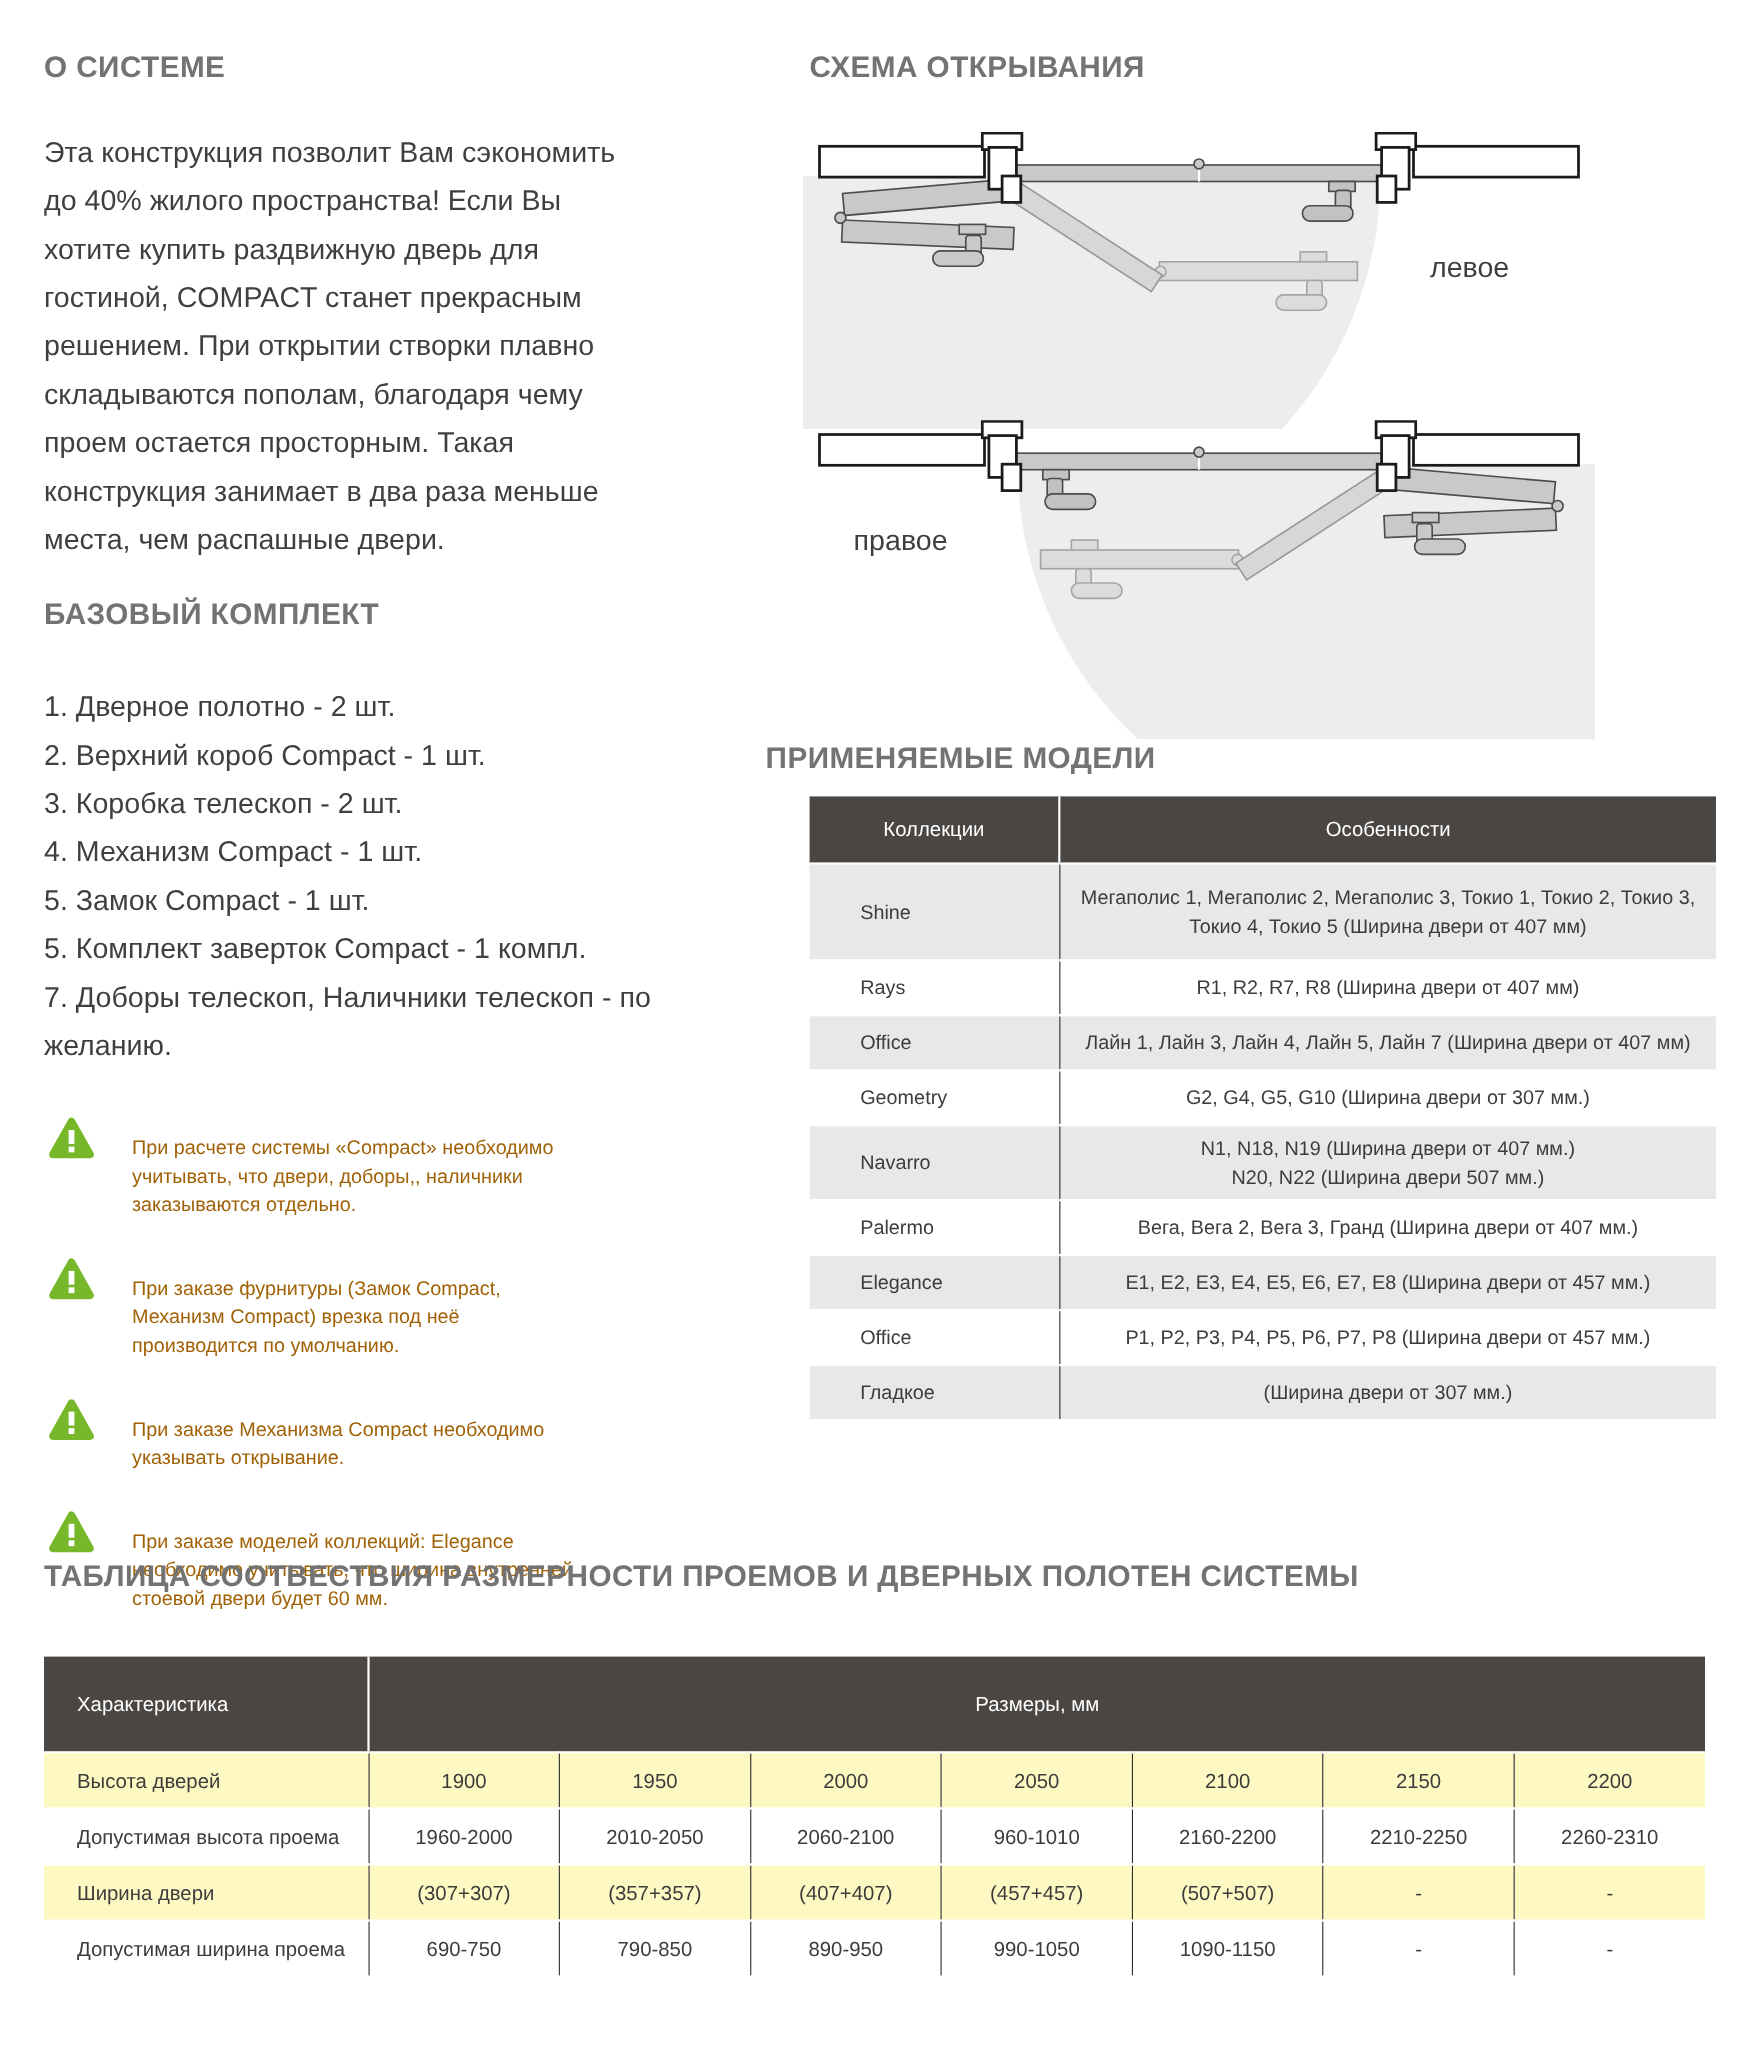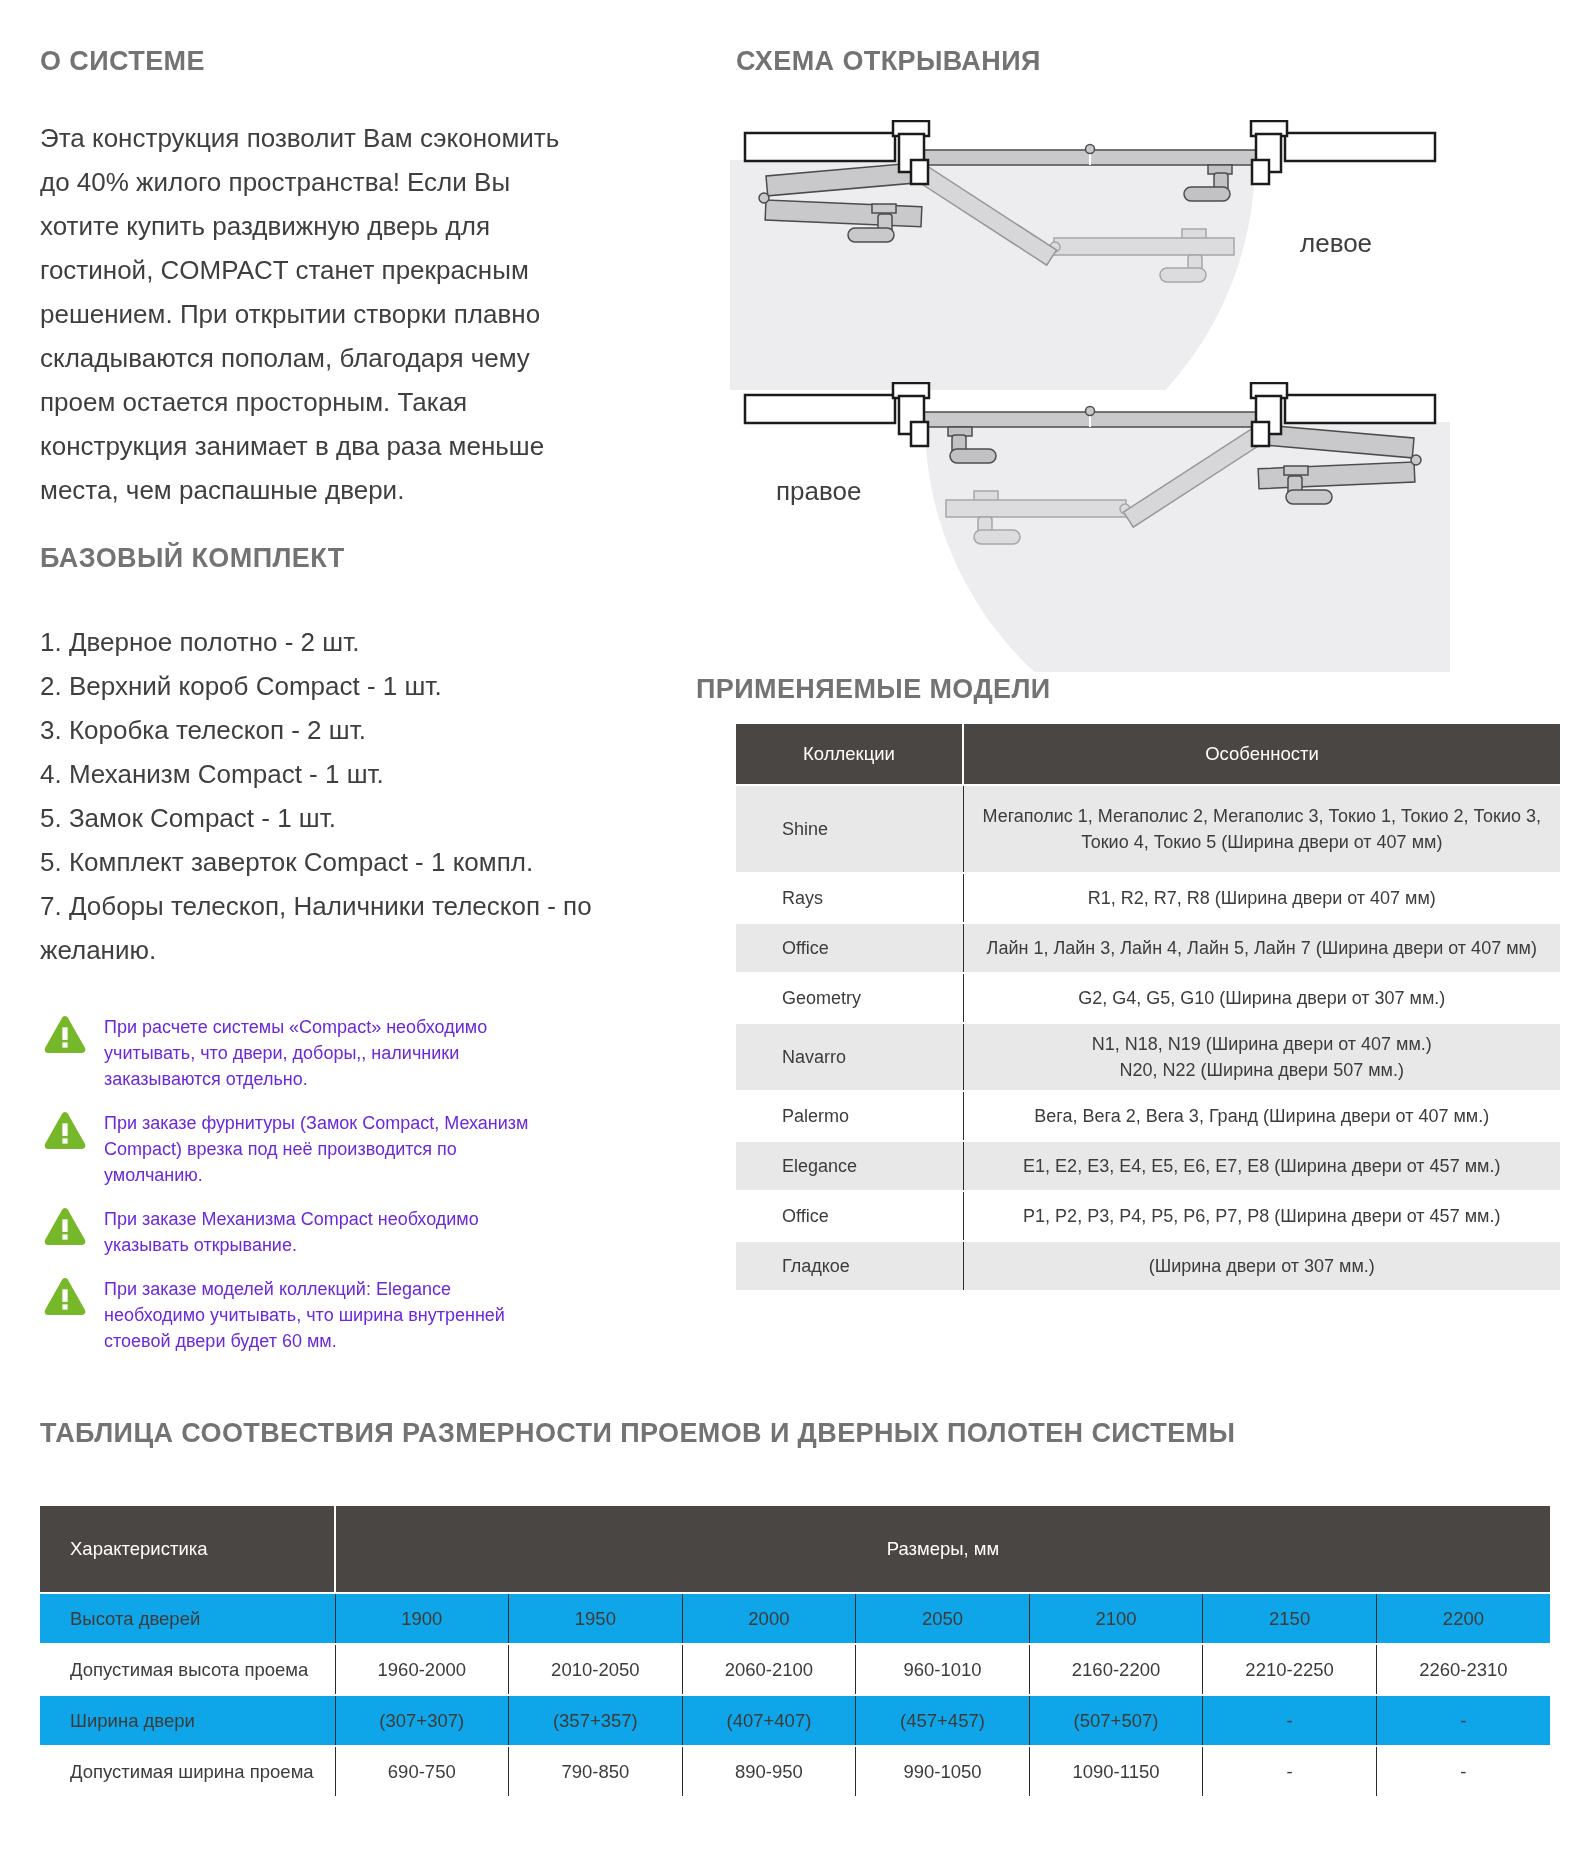--- a/index.html
+++ b/index.html
@@ -7,21 +7,21 @@
   .abs{position:absolute;}
   .h-title{font-size:27px;font-weight:bold;color:#737373;letter-spacing:.4px;}
   
   #about-title{left:40px;top:46px;}
   #about-text{left:40px;top:116px;width:552px;font-size:26px;line-height:44px;color:#3f3f3e;}
   #kit-title{left:40px;top:543px;}
   #kit-list{left:40px;top:620px;width:560px;font-size:26px;line-height:44px;color:#3f3f3e;}
   #warnings{left:42px;top:1014px;width:500px;}
   .warning{display:flex;gap:16px;margin-bottom:18px;}
   .warning svg{width:46px;height:42px;flex:none;}
-  .warning p{margin:0;font-size:18px;line-height:26px;width:430px;color:#6d28d9;}
+  .warning p{margin:16px;font-size:18px;line-height:26px;width:430px;color:#a16207;}
   
   #scheme-title{left:736px;top:46px;}
   #diagram-left{left:730px;top:120px;}
   #diagram-right{left:730px;top:382px;}
   #label-left{left:1300px;top:228px;font-size:26px;color:#3f3f3e;}
   #label-right{left:776px;top:476px;font-size:26px;color:#3f3f3e;}
   #models-title{left:696px;top:674px;}
   
   #models-table{left:736px;top:724px;width:824px;border-collapse:collapse;table-layout:fixed;font-size:18px;}
   #models-table th{background:#4a4643;color:#fff;font-weight:normal;font-size:18.5px;height:58px;border-bottom:2px solid #fff;}
@@ -36,21 +36,21 @@
   
   #sizes-title{left:40px;top:1418px;}
   #sizes-table{left:40px;top:1506px;width:1510px;border-collapse:collapse;table-layout:fixed;font-size:18.5px;}
   #sizes-table th{background:#4a4643;color:#fff;font-weight:normal;font-size:18.5px;height:84px;border-bottom:2px solid #fff;}
   #sizes-table th + th{border-left:2px solid #fff;}
   #sizes-table col.c-label{width:295px;}
   #sizes-table th.t-label{text-align:left;padding-left:30px;font-weight:normal;}
   #sizes-table td{height:47px;text-align:center;vertical-align:middle;border-bottom:2px solid #fff;color:#3c3c3b;}
   #sizes-table td + td{border-left:1.5px solid #2c2c2c;}
   #sizes-table td.rowlabel{text-align:left;padding-left:30px;}
-  #sizes-table tr.alt td{background:#0ea5e9;}
+  #sizes-table tr.alt td{background:#fef9c3;}
 </style>
 </head>
 <body>
 
 <div class="abs h-title" id="about-title">О СИСТЕМЕ</div>
 <div class="abs" id="about-text">Эта конструкция позволит Вам сэкономить до 40% жилого пространства! Если Вы хотите купить раздвижную дверь для гостиной, COMPACT станет прекрасным решением. При открытии створки плавно складываются пополам, благодаря чему проем остается просторным. Такая конструкция занимает в два раза меньше места, чем распашные двери.</div>
 
 <div class="abs h-title" id="kit-title">БАЗОВЫЙ КОМПЛЕКТ</div>
 <div class="abs" id="kit-list">
   <div class="kit-item">1. Дверное полотно - 2 шт.</div>

